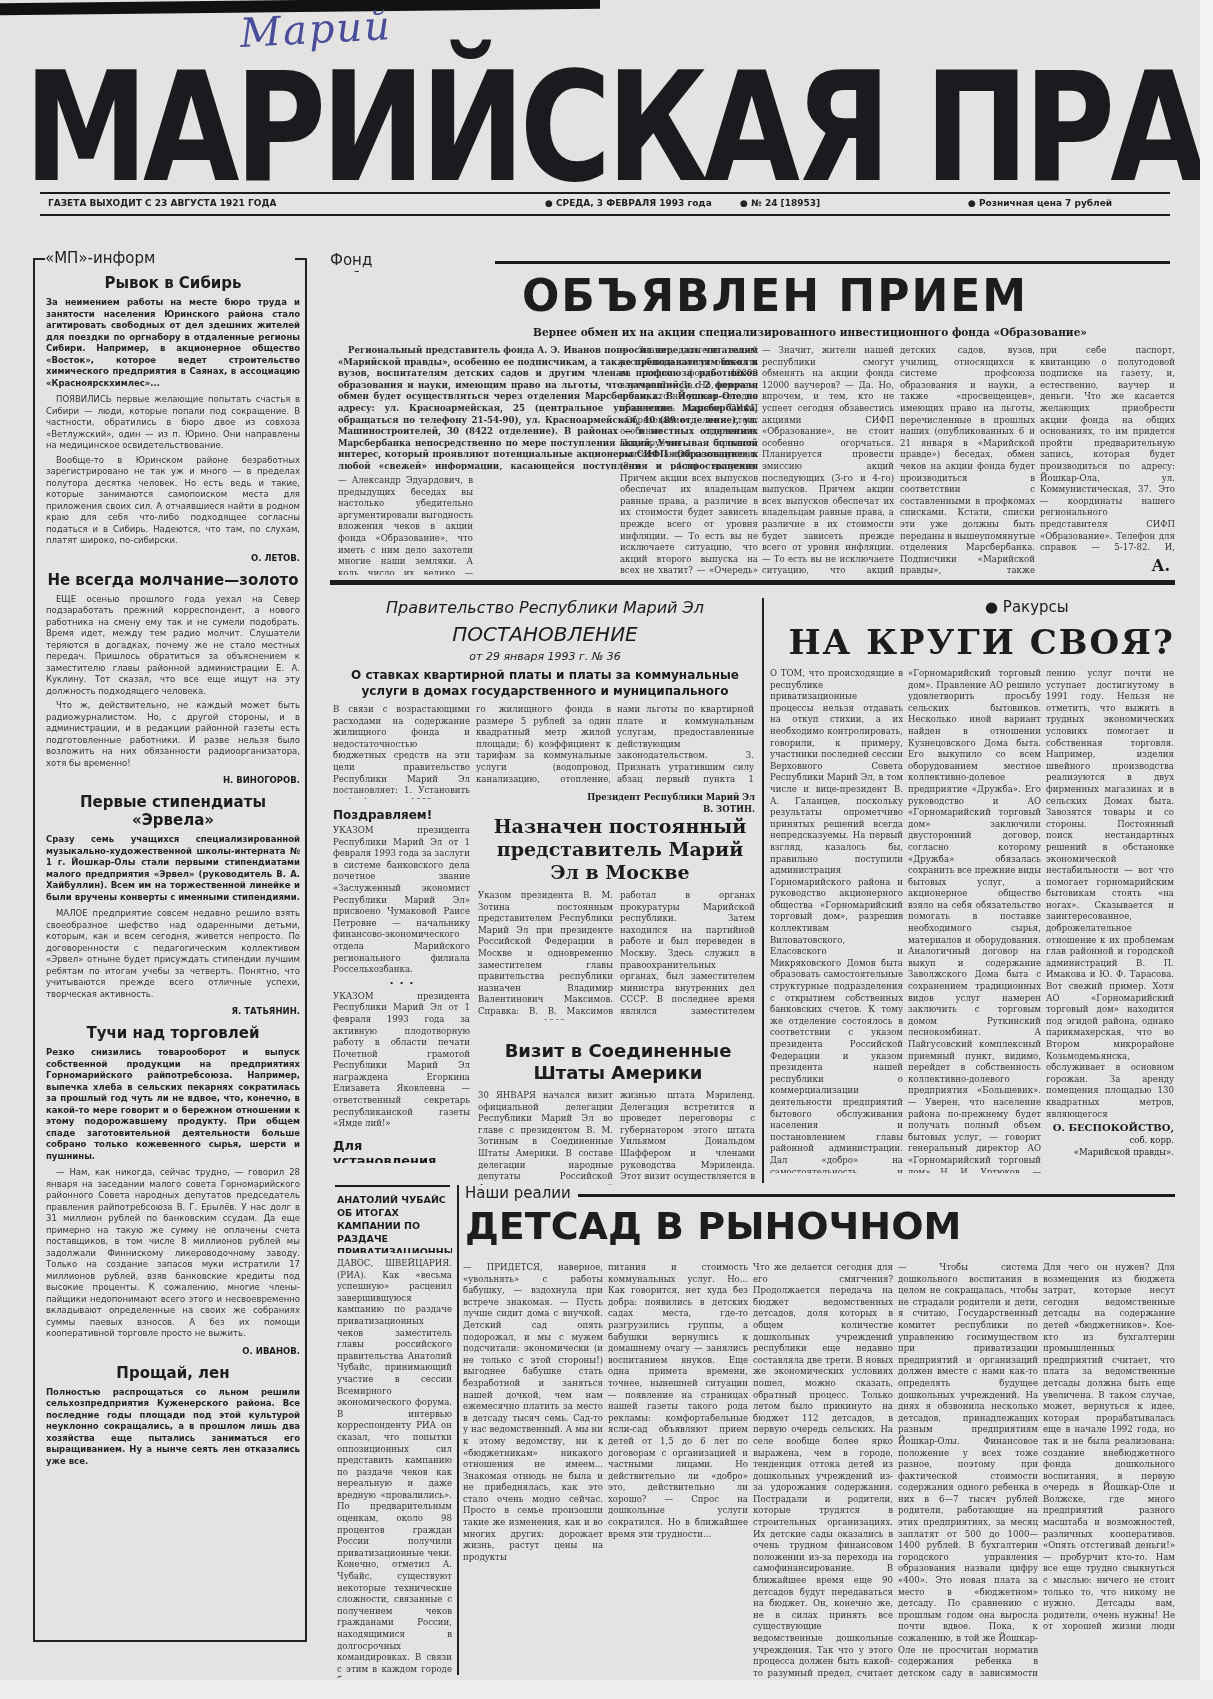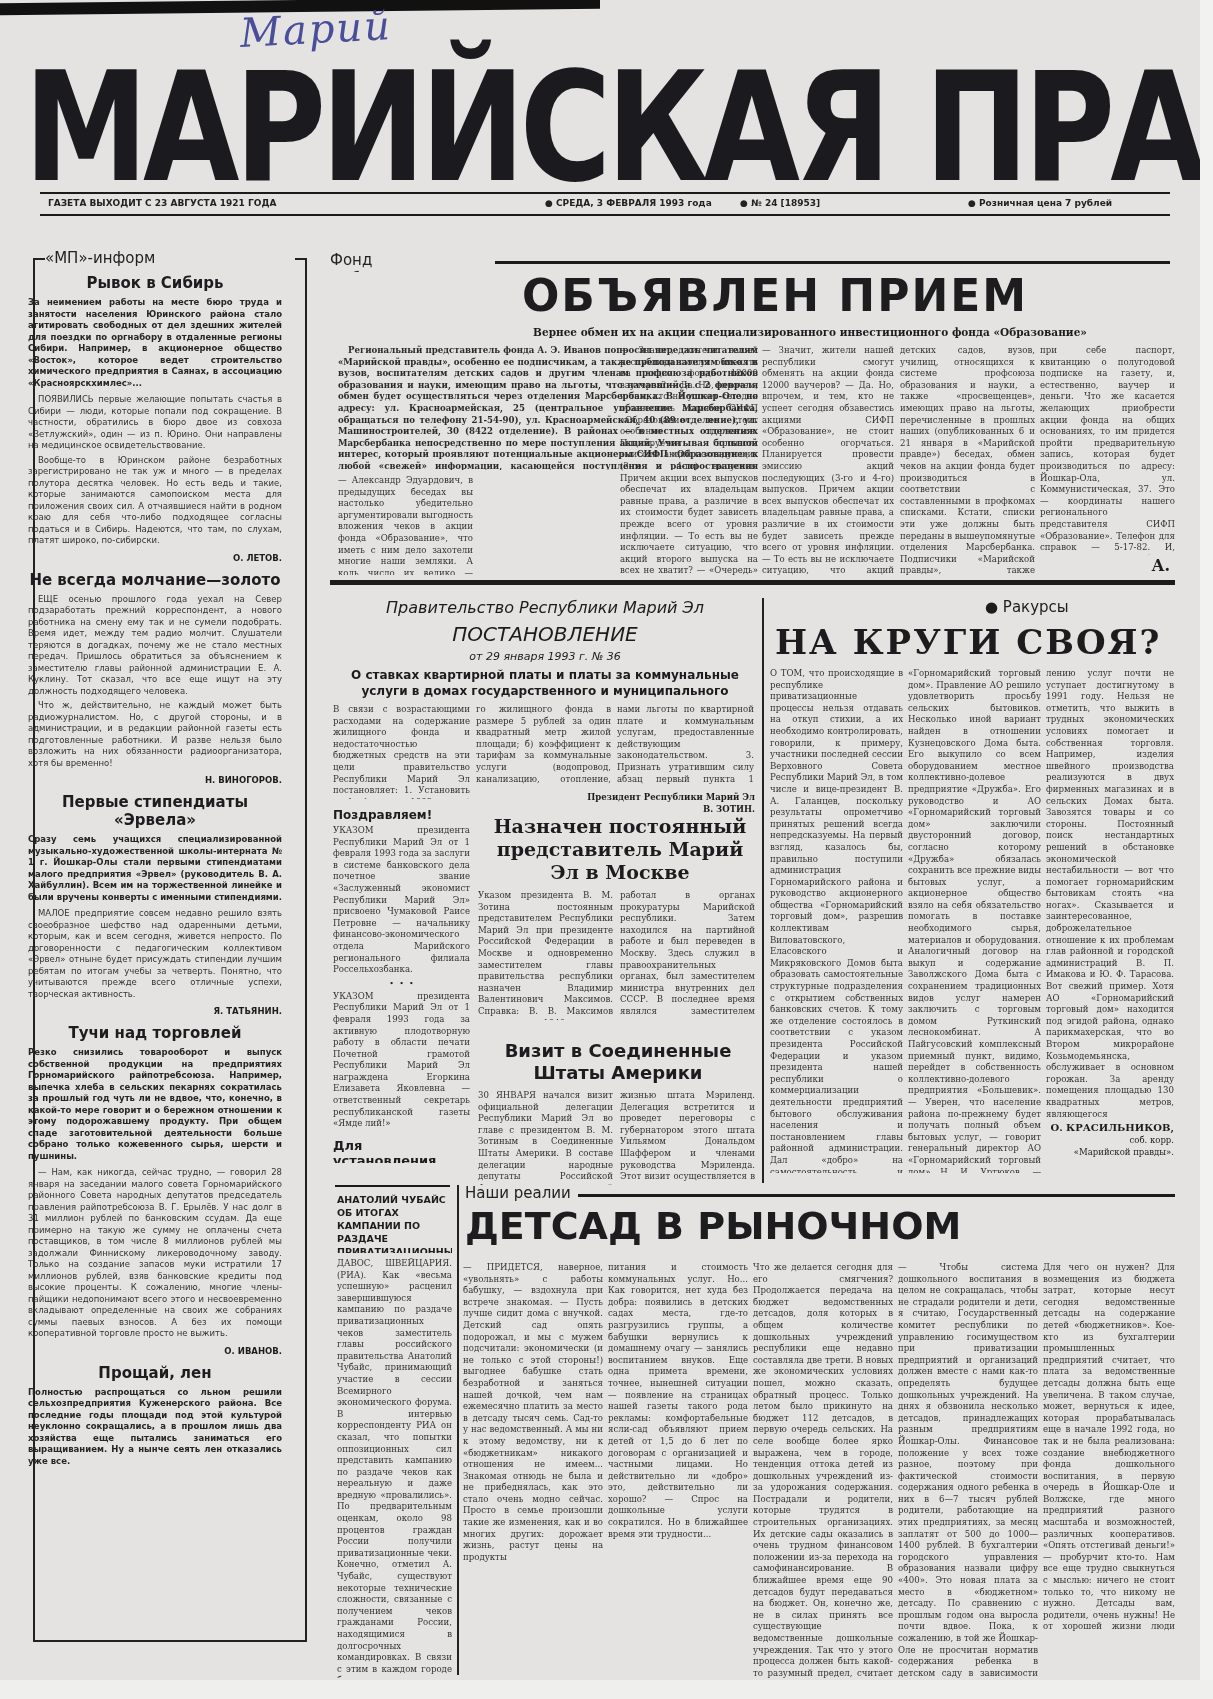--- a/index.html
+++ b/index.html
@@ -36,21 +36,21 @@
   <span style="left:505px;">● СРЕДА, 3 ФЕВРАЛЯ 1993 года</span>
   <span style="left:700px;">● № 24 [18953]</span>
   <span style="left:928px;">● Розничная цена 7 рублей</span>
 </div>
 <div class="rule" style="left:40px;top:214px;width:1130px;height:2px;"></div>
 
 <div class="box" style="left:33px;top:258px;width:270px;height:1380px;"></div>
 <div class="col" style="left:45px;top:248px;width:250px;height:20px;background:#e4e3e1;">
   <span class="kicker" style="font-size:15px;">«МП»-информ</span>
 </div>
-<div class="col" style="left:28px;top:272px;width:254px;height:1360px;">
+<div class="col" style="left:46px;top:272px;width:254px;height:1360px;">
   <div>
     <div class="h-sans" style="font-size:15px;margin:2px 0 5px;">Рывок в Сибирь</div>
     <div class="lead">За неимением работы на месте бюро труда и занятости населения Юринского района стало агитировать свободных от дел здешних жителей для поездки по оргнабору в отдаленные регионы Сибири. Например, в акционерное общество «Восток», которое ведет строительство химического предприятия в Саянах, в ассоциацию «Красноярскхимлес»...</div>
     <div class="body" style="margin-top:5px;">
         <p>ПОЯВИЛИСЬ первые желающие попытать счастья в Сибири — люди, которые попали под сокращение. В частности, обратились в бюро двое из совхоза «Ветлужский», один — из п. Юрино. Они направлены на медицинское освидетельствование.</p>
         <p>Вообще-то в Юринском районе безработных зарегистрировано не так уж и много — в пределах полутора десятка человек. Но есть ведь и такие, которые занимаются самопоиском места для приложения своих сил. А отчаявшиеся найти в родном краю для себя что-либо подходящее согласны податься и в Сибирь. Надеются, что там, по слухам, платят широко, по-сибирски.</p>
       </div>
     <div class="sig">О. ЛЕТОВ.</div>
   </div>
   <div style="margin-top:8px;">
@@ -127,26 +127,26 @@
 <div class="col" style="left:480px;top:815px;width:280px;height:70px;text-align:center;font-family:'DejaVu Serif',serif;font-weight:bold;font-size:19px;line-height:23px;">Назначен постоянный представитель Марий Эл в Москве</div>
 <div class="col serif" style="left:478px;top:890px;width:135px;height:130px;">Указом президента В. М. Зотина постоянным представителем Республики Марий Эл при президенте Российской Федерации в Москве и одновременно заместителем главы правительства республики назначен Владимир Валентинович Максимов. Справка: В. В. Максимов родился в 1940 году в Йошкар-Оле. Окончил юридический факультет Казанского государственного университета. После его окончания</div>
 <div class="col serif" style="left:620px;top:890px;width:135px;height:130px;">работал в органах прокуратуры Марийской республики. Затем находился на партийной работе и был переведен в Москву. Здесь служил в правоохранительных органах, был заместителем министра внутренних дел СССР. В последнее время являлся заместителем председателя Международного неправительственного объединения «Союз юристов». Кандидат юридических наук.</div>
 
 <div class="col h-sans" style="left:478px;top:1040px;width:280px;height:50px;font-size:18px;line-height:22px;">Визит в Соединенные Штаты Америки</div>
 <div class="col serif" style="left:478px;top:1090px;width:135px;height:95px;">30 ЯНВАРЯ начался визит официальной делегации Республики Марий Эл во главе с президентом В. М. Зотиным в Соединенные Штаты Америки. В составе делегации народные депутаты Российской Федерации, нашей республики, руководители крупных предприятий Йошкар-Олы, предприниматели. В течение недели представители Марий Эл будут знакомиться с деятельностью органов власти, хозяйственных структур и</div>
 <div class="col serif" style="left:620px;top:1090px;width:135px;height:95px;">жизнью штата Мэриленд. Делегация встретится и проведет переговоры с губернатором этого штата Уильямом Дональдом Шаффером и членами руководства Мэриленда. Этот визит осуществляется в рамках достигнутых ранее договоренностей между официальными представителями Марий Эл и американского штата Мэриленд об установлении двусторонних взаимовыгодных торгово-экономических и гуманитарных связей.</div>
 
 <div class="vline" style="left:762px;top:598px;height:585px;"></div>
 <div class="col" style="left:985px;top:598px;width:190px;height:20px;font-family:'DejaVu Sans',sans-serif;font-size:15px;">● Ракурсы приватизации</div>
-<div class="col" style="left:775px;top:620px;width:400px;height:44px;text-align:left;font-family:'DejaVu Serif',serif;font-weight:bold;font-size:34px;line-height:44px;letter-spacing:2px;">НА КРУГИ СВОЯ?</div>
+<div class="col" style="left:775px;top:620px;width:400px;height:44px;text-align:right;font-family:'DejaVu Serif',serif;font-weight:bold;font-size:34px;line-height:44px;letter-spacing:2px;">НА КРУГИ СВОЯ?</div>
 <div class="col serif" style="left:770px;top:668px;width:133px;height:505px;">О ТОМ, что происходящие в республике приватизационные процессы нельзя отдавать на откуп стихии, а их необходимо контролировать, говорили, к примеру, участники последней сессии Верховного Совета Республики Марий Эл, в том числе и вице-президент В. А. Галанцев, поскольку результаты опрометчиво принятых решений всегда непредсказуемы. На первый взгляд, казалось бы, правильно поступили администрация Горномарийского района и руководство акционерного общества «Горномарийский торговый дом», разрешив коллективам Виловатовского, Еласовского и Микряковского Домов быта образовать самостоятельные структурные подразделения с открытием собственных банковских счетов. К тому же отделение состоялось в соответствии с указом президента Российской Федерации и указом президента нашей республики о коммерциализации деятельности предприятий бытового обслуживания населения и постановлением главы районной администрации. Дал «добро» на самостоятельность и районный комитет по управлению муниципальной собственностью. Перед разделом имущества провели, как и положено, инвентаризацию материальных ценностей. Но прошел всего лишь месяц, а уже микряковские, еласовские и виловатовские бытовики растерялись перед жестким диктатом рынка. Подумав и рассудив, что им, наверняка, не удастся «справиться» с обретенной самостоятельностью, не решить в одиночку проблемы обеспечения сырьем, клиентурой и вопросы реализации готовых изделий. Вновь во всех трех коллективах прошли собрания, на которых люди высказались за возвращение в состав акционерного общества</div>
 <div class="col serif" style="left:908px;top:668px;width:133px;height:505px;">«Горномарийский торговый дом». Правление АО решило удовлетворить просьбу сельских бытовиков. Несколько иной вариант найден в отношении Кузнецовского Дома быта. Его выкупило со всем оборудованием местное коллективно-долевое предприятие «Дружба». Его руководство и АО «Горномарийский торговый дом» заключили двусторонний договор, согласно которому «Дружба» обязалась сохранить все прежние виды бытовых услуг, а акционерное общество взяло на себя обязательство помогать в поставке необходимого сырья, материалов и оборудования. Аналогичный договор на выкуп и содержание Заволжского Дома быта с сохранением традиционных видов услуг намерен заключить с торговым домом Руткинский леснокомбинат. А Пайгусовский комплексный приемный пункт, видимо, перейдет в собственность коллективно-долевого предприятия «Большевик». — Уверен, что население района по-прежнему будет получать полный объем бытовых услуг, — говорит генеральный директор АО «Горномарийский торговый дом» Н. И. Уртюков. — Причем по относительно умеренным ценам. Ведь, скажем, стрижка волос у нас вдвое дешевле, чем в Йошкар-Оле, где парикмахерские принадлежат в основном малым предприятиям, кооперативам и частникам. Прав Нестор Иванович. Кстати, Горномарийский район остался одним из немногих в республике, где при всеобщем экономическом развале удалось сохранить «бытовку» на прежнем уровне, где четыре сельских Дома быта, столько же комплексных приемных пунктов и головное предприятие живут в обычном производственном ритме. А прошлогодний объем оказанных насе-</div>
 <div class="col serif" style="left:1046px;top:668px;width:128px;height:450px;">лению услуг почти не уступает достигнутому в 1991 году. Нельзя не отметить, что выжить в трудных экономических условиях помогает и собственная торговля. Например, изделия швейного производства реализуются в двух фирменных магазинах и в сельских Домах быта. Завозятся товары и со стороны. Постоянный поиск нестандартных решений в обстановке экономической нестабильности — вот что помогает горномарийским бытовикам стоять «на ногах». Сказывается и заинтересованное, доброжелательное отношение к их проблемам глав районной и городской администраций В. П. Имакова и Ю. Ф. Тарасова. Вот свежий пример. Хотя АО «Горномарийский торговый дом» находится под эгидой района, однако парикмахерская, что во Втором микрорайоне Козьмодемьянска, обслуживает в основном горожан. За аренду помещения площадью 130 квадратных метров, являющегося муниципальной собственностью города, АО выплатило в прошлом году десятки тысяч рублей. Стоимость квадратного метра в первом квартале этого года возросла более чем втрое. Понятно, что работники парикмахерской окажутся в проигрыше. Н. И. Уртюков объяснил ситуацию Ю. Ф. Тарасову и, кажется, сумел убедить его в необходимости существенного снижения арендной платы или полной ее отмены. Львиная копейка не попадет в городскую казну, зато парикмахерская будет обслуживать горожан. Так что не очень прижилось слово «приватизация» в разговорном обиходе горномарийских бытовиков. Как знать, может, это и к лучшему.</div>
 <div class="col" style="left:1046px;top:1122px;width:128px;height:42px;text-align:right;font-family:'DejaVu Serif',serif;font-size:8.5px;line-height:12px;">
-  <div style="font-weight:bold;font-size:10px;">О. КРАСИЛЬНИКОВ,</div>
+  <div style="font-weight:bold;font-size:10px;">О. БЕСПОКОЙСТВО,</div>
   <div>соб. корр.</div>
   <div>«Марийской правды».</div>
 </div>
 
 <div class="rule" style="left:335px;top:1185px;width:115px;height:2px;"></div>
 <div class="col" style="left:337px;top:1193px;width:115px;height:60px;font-family:'DejaVu Sans',sans-serif;font-weight:bold;font-size:9.5px;line-height:13px;">АНАТОЛИЙ ЧУБАЙС ОБ ИТОГАХ КАМПАНИИ ПО РАЗДАЧЕ ПРИВАТИЗАЦИОННЫХ ЧЕКОВ</div>
 <div class="col serif" style="left:337px;top:1258px;width:115px;height:420px;">ДАВОС, ШВЕЙЦАРИЯ. (РИА). Как «весьма успешную» расценил завершившуюся кампанию по раздаче приватизационных чеков заместитель главы российского правительства Анатолий Чубайс, принимающий участие в сессии Всемирного экономического форума. В интервью корреспонденту РИА он сказал, что попытки оппозиционных сил представить кампанию по раздаче чеков как нереальную и даже вредную «провалились». По предварительным оценкам, около 98 процентов граждан России получили приватизационные чеки. Конечно, отметил А. Чубайс, существуют некоторые технические сложности, связанные с получением чеков гражданами России, находящимися в долгосрочных командировках. В связи с этим в каждом городе будет оставлено по одному пункту для раздачи чеков до конца 1993 года. Анатолий Чубайс убежден, что все граждане России имеют реальную возможность использовать свой чек. Ожидается, что к концу марта в России будет насчитываться 17 млн. держателей акций.</div>
 <div class="vline" style="left:457px;top:1185px;height:490px;"></div>
 
 <div class="col" style="left:465px;top:1183px;width:110px;height:22px;">

